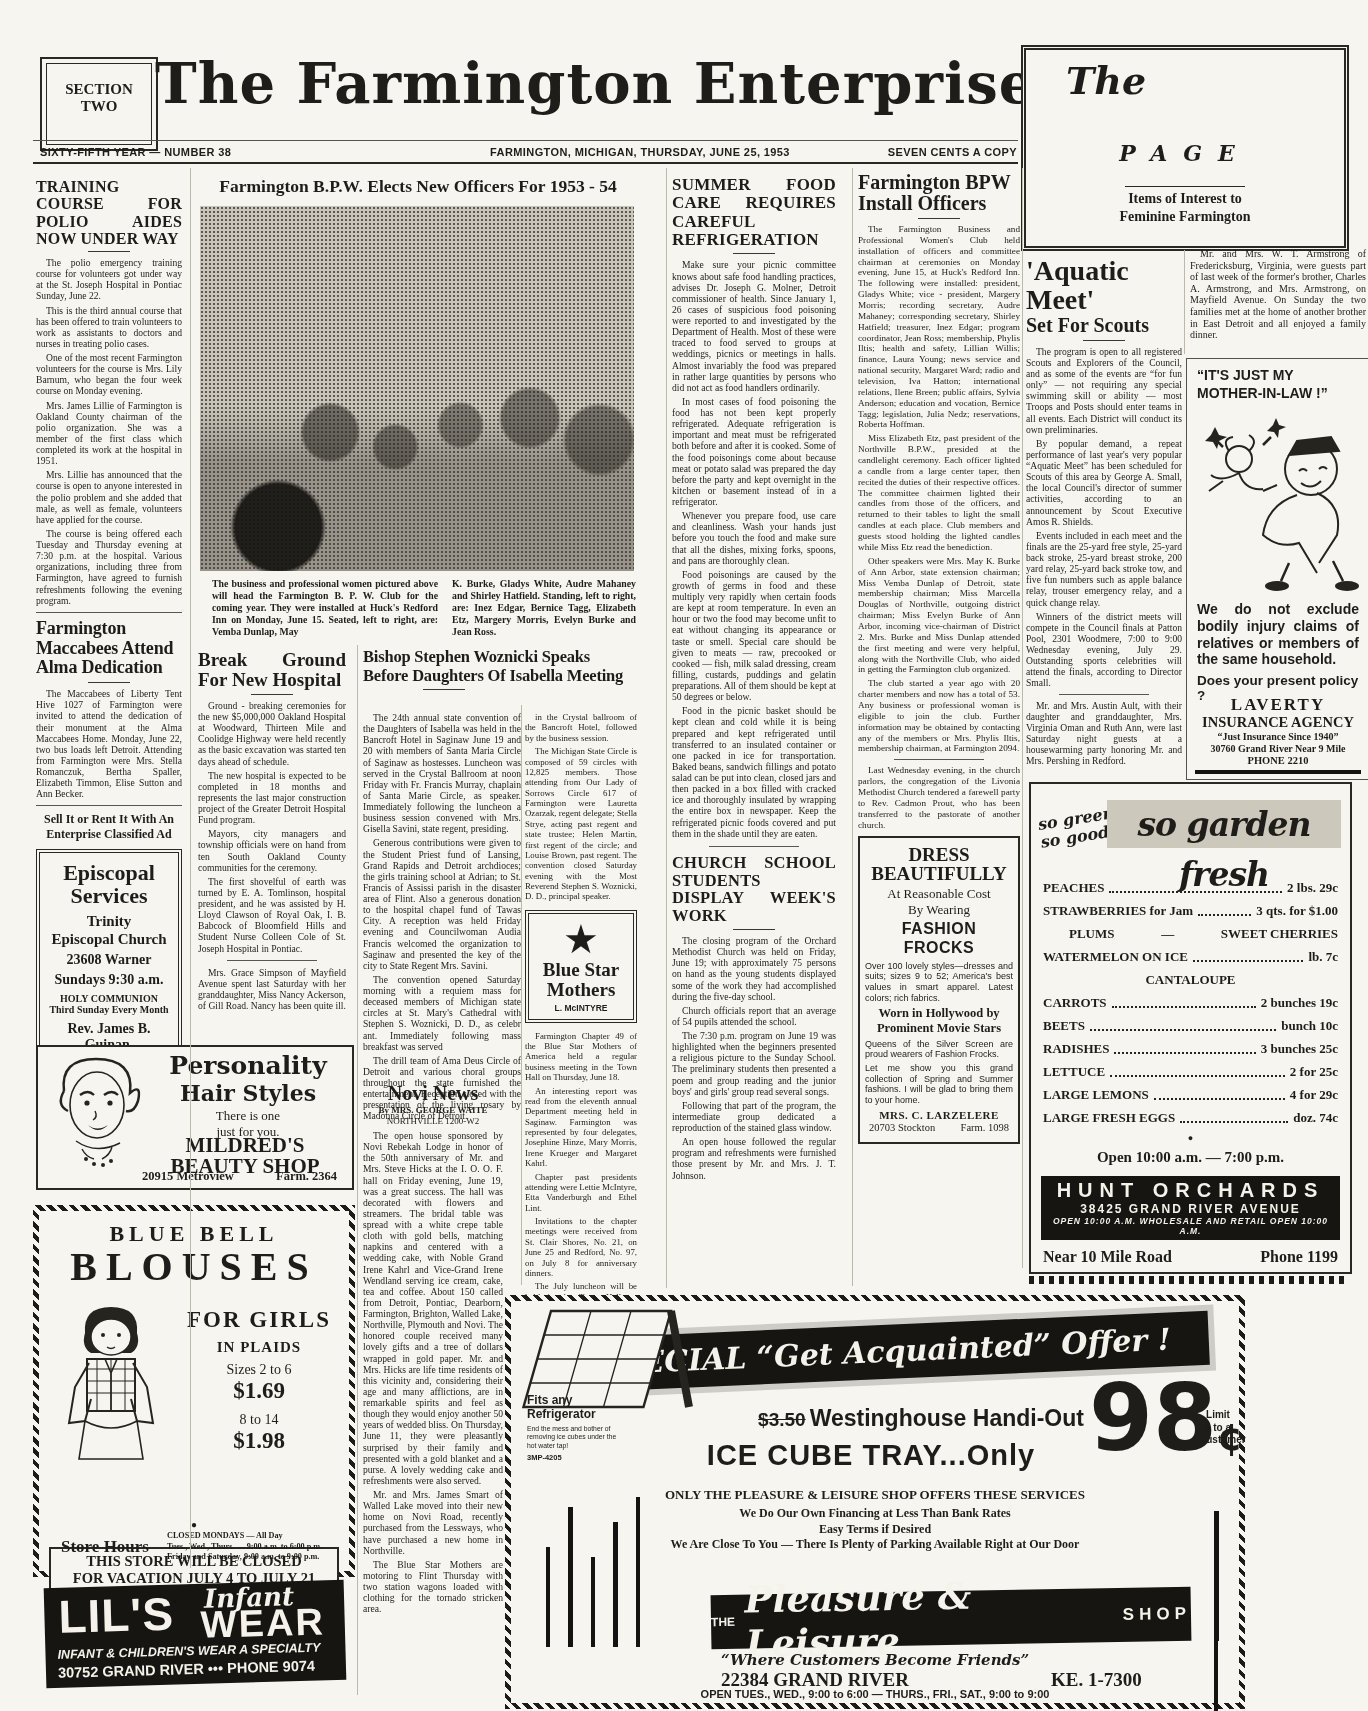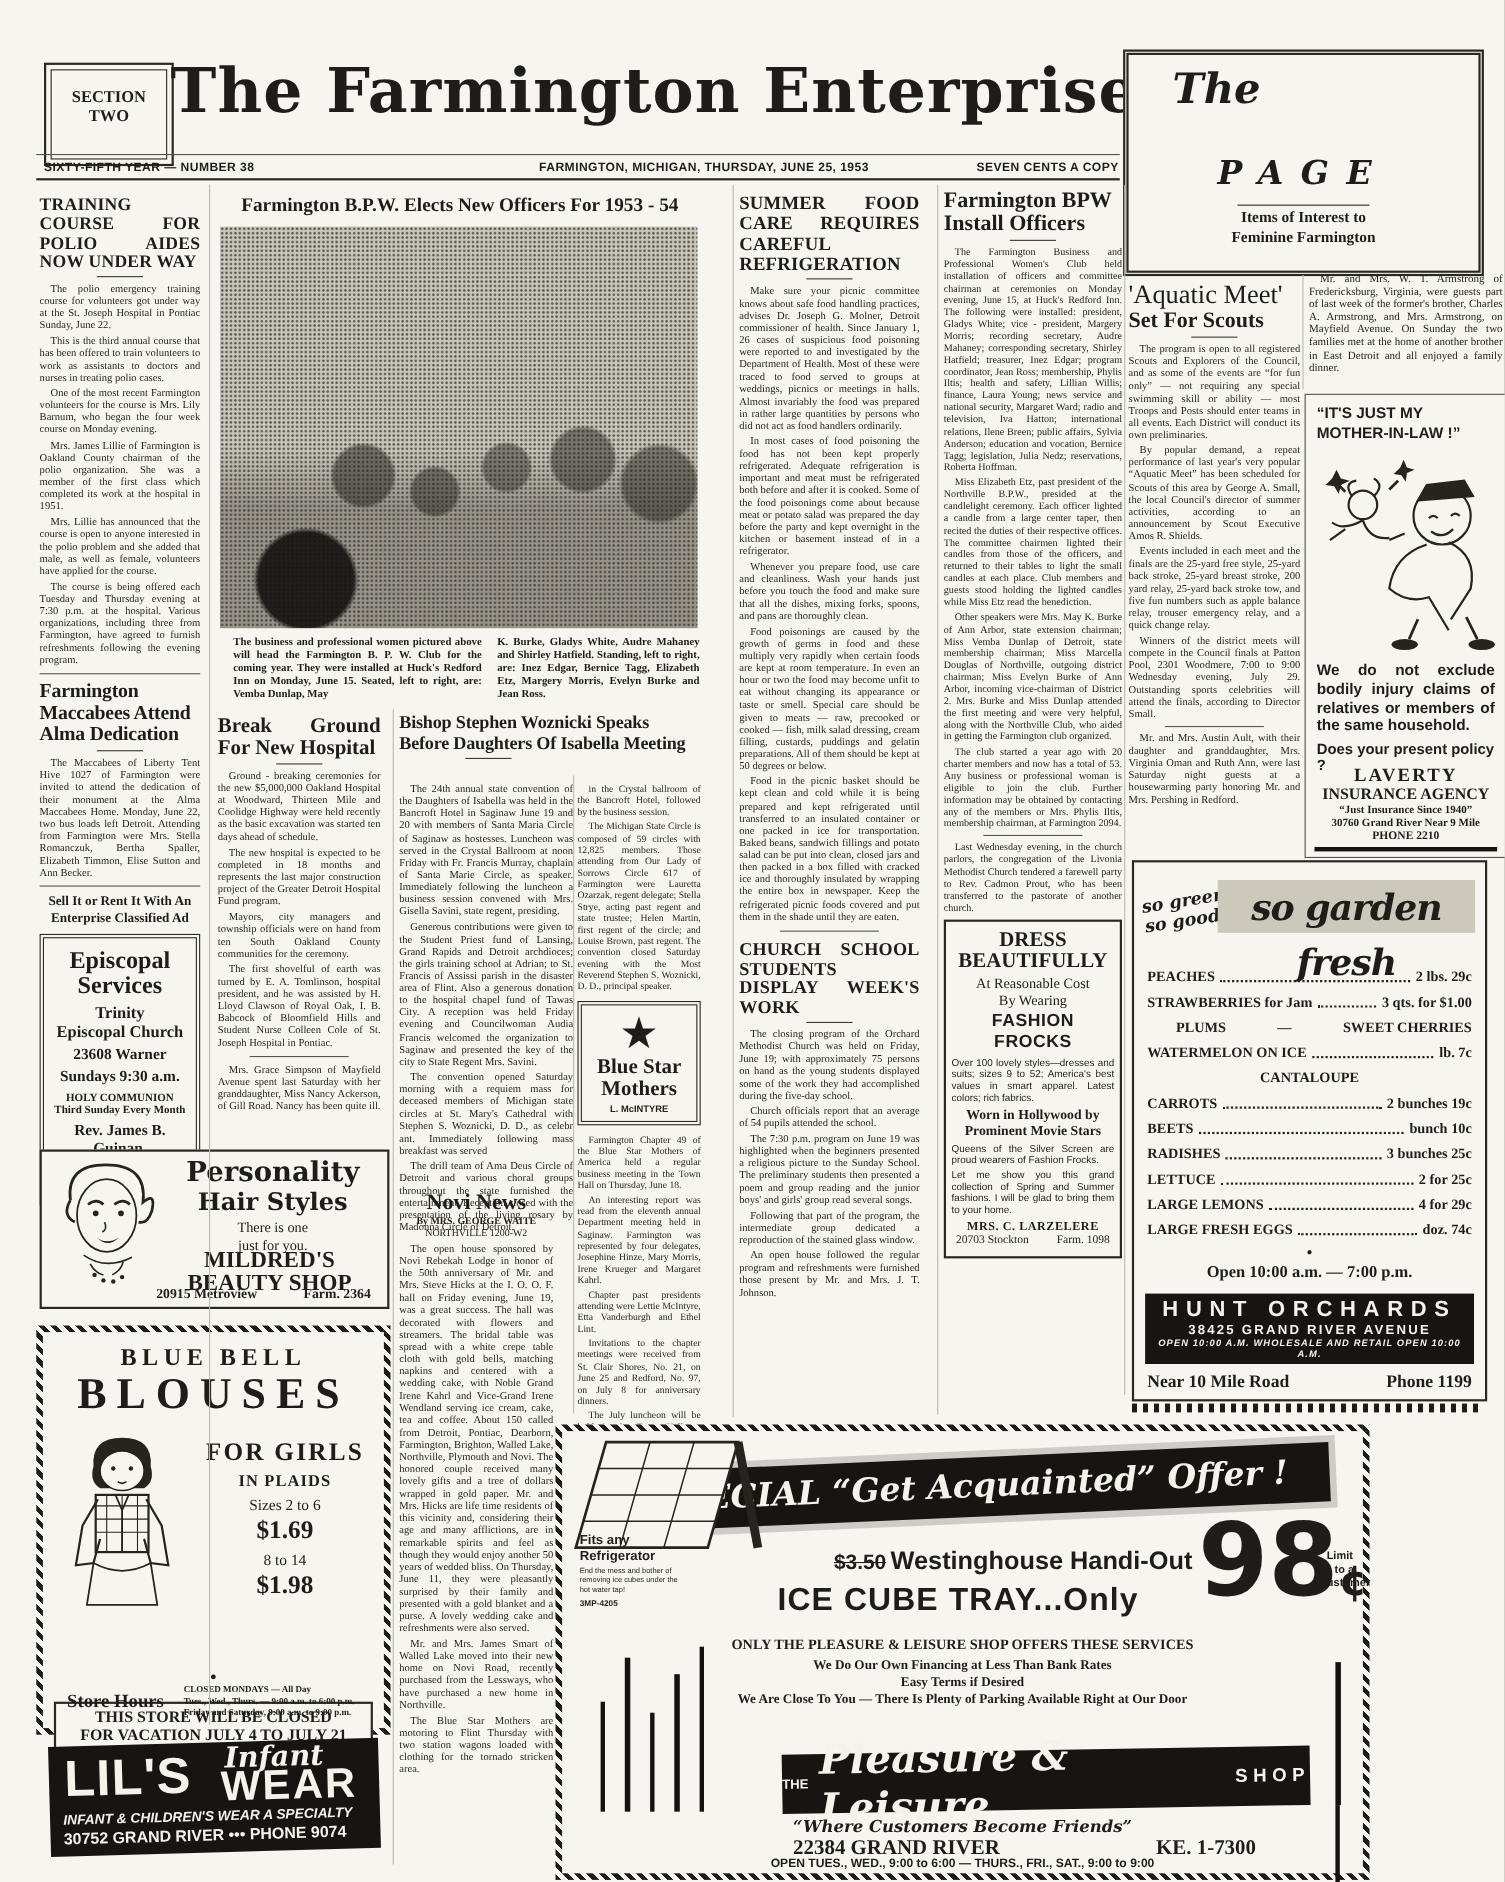--- a/index.html
+++ b/index.html
@@ -61,21 +61,21 @@
   </div>
   <div class="abs mast" style="left:155px;top:50px;width:800px;">The Farmington Enterprise</div>
   <div class="thinrule" style="left:33px;top:140px;width:985px;"></div>
   <div class="abs sans" style="left:40px;top:146px;width:330px;font-weight:bold;font-size:11px;letter-spacing:.4px;">SIXTY-FIFTH YEAR — NUMBER 38</div>
   <div class="abs sans ctr" style="left:380px;top:146px;width:520px;font-weight:bold;font-size:11px;letter-spacing:.4px;">FARMINGTON, MICHIGAN, THURSDAY, JUNE 25, 1953</div>
   <div class="abs sans" style="left:845px;top:146px;width:172px;font-weight:bold;font-size:11px;text-align:right;letter-spacing:.4px;">SEVEN CENTS A COPY</div>
   <div class="thickrule" style="left:33px;top:162px;width:985px;"></div>
 
   <div class="abs" style="left:1021px;top:45px;width:318px;height:196px;border:5px double #2a2822;background:#f7f5ef;">
     <div class="abs scriptf" style="left:40px;top:8px;font-size:38px;">The</div>
-    <div class="abs scriptf ctr" style="left:0;top:90px;width:100%;font-size:30px;letter-spacing:16px;">PAGE</div>
+    <div class="abs scriptf ctr" style="left:0;top:90px;width:100%;font-size:22px;letter-spacing:16px;">PAGE</div>
     <div class="abs" style="left:99px;top:136px;width:120px;border-top:1px solid #2a2822;"></div>
     <div class="abs ctr" style="left:0;top:141px;width:100%;font-weight:bold;font-size:14px;">Items of Interest to</div>
     <div class="abs ctr" style="left:0;top:159px;width:100%;font-weight:bold;font-size:14px;">Feminine Farmington</div>
   </div>
 
   <div class="abs col-sm just" style="left:36px;top:178px;width:146px;">
     <div class="h1a">TRAINING COURSE FOR POLIO AIDES NOW UNDER WAY</div>
     <div class="hr-s"></div>
     <p>The polio emergency training course for volunteers got under way at the St. Joseph Hospital in Pontiac Sunday, June 22.</p>
     <p>This is the third annual course that has been offered to train volunteers to work as assistants to doctors and nurses in treating polio cases.</p>
@@ -277,21 +277,21 @@
       <p class="sans just" style="font-size:9px;margin-top:3px;text-indent:0;">Let me show you this grand collection of Spring and Summer fashions. I will be glad to bring them to your home.</p>
       <div style="font-weight:bold;font-size:11px;margin-top:4px;letter-spacing:.5px;">MRS. C. LARZELERE</div>
       <div style="font-size:10.5px;display:flex;justify-content:space-between;padding:0 4px;">
         <span>20703 Stockton</span>
         <span>Farm. 1098</span>
       </div>
     </div>
   </div>
 
   <div class="abs col-sm just" style="left:1026px;top:256px;width:156px;">
-    <div style="font-weight:normal;font-size:24px;line-height:1.05;">'Aquatic Meet'</div>
+    <div style="font-weight:bold;font-size:28px;line-height:1.05;">'Aquatic Meet'</div>
     <div style="font-weight:bold;font-size:20px;line-height:1.05;">Set For Scouts</div>
     <div class="hr-s"></div>
     <p>The program is open to all registered Scouts and Explorers of the Council, and as some of the events are “for fun only” — not requiring any special swimming skill or ability — most Troops and Posts should enter teams in all events. Each District will conduct its own preliminaries.</p>
     <p>By popular demand, a repeat performance of last year's very popular “Aquatic Meet” has been scheduled for Scouts of this area by George A. Small, the local Council's director of summer activities, according to an announcement by Scout Executive Amos R. Shields.</p>
     <p>Events included in each meet and the finals are the 25-yard free style, 25-yard back stroke, 25-yard breast stroke, 200 yard relay, 25-yard back stroke tow, and five fun numbers such as apple balance relay, trouser emergency relay, and a quick change relay.</p>
     <p>Winners of the district meets will compete in the Council finals at Patton Pool, 2301 Woodmere, 7:00 to 9:00 Wednesday evening, July 29. Outstanding sports celebrities will attend the finals, according to Director Small.</p>
     <hr class="hr-f" style="width:90px;margin:5px auto;">
     <p>Mr. and Mrs. Austin Ault, with their daughter and granddaughter, Mrs. Virginia Oman and Ruth Ann, were last Saturday night guests at a housewarming party honoring Mr. and Mrs. Pershing in Redford.</p>
   </div>
 

